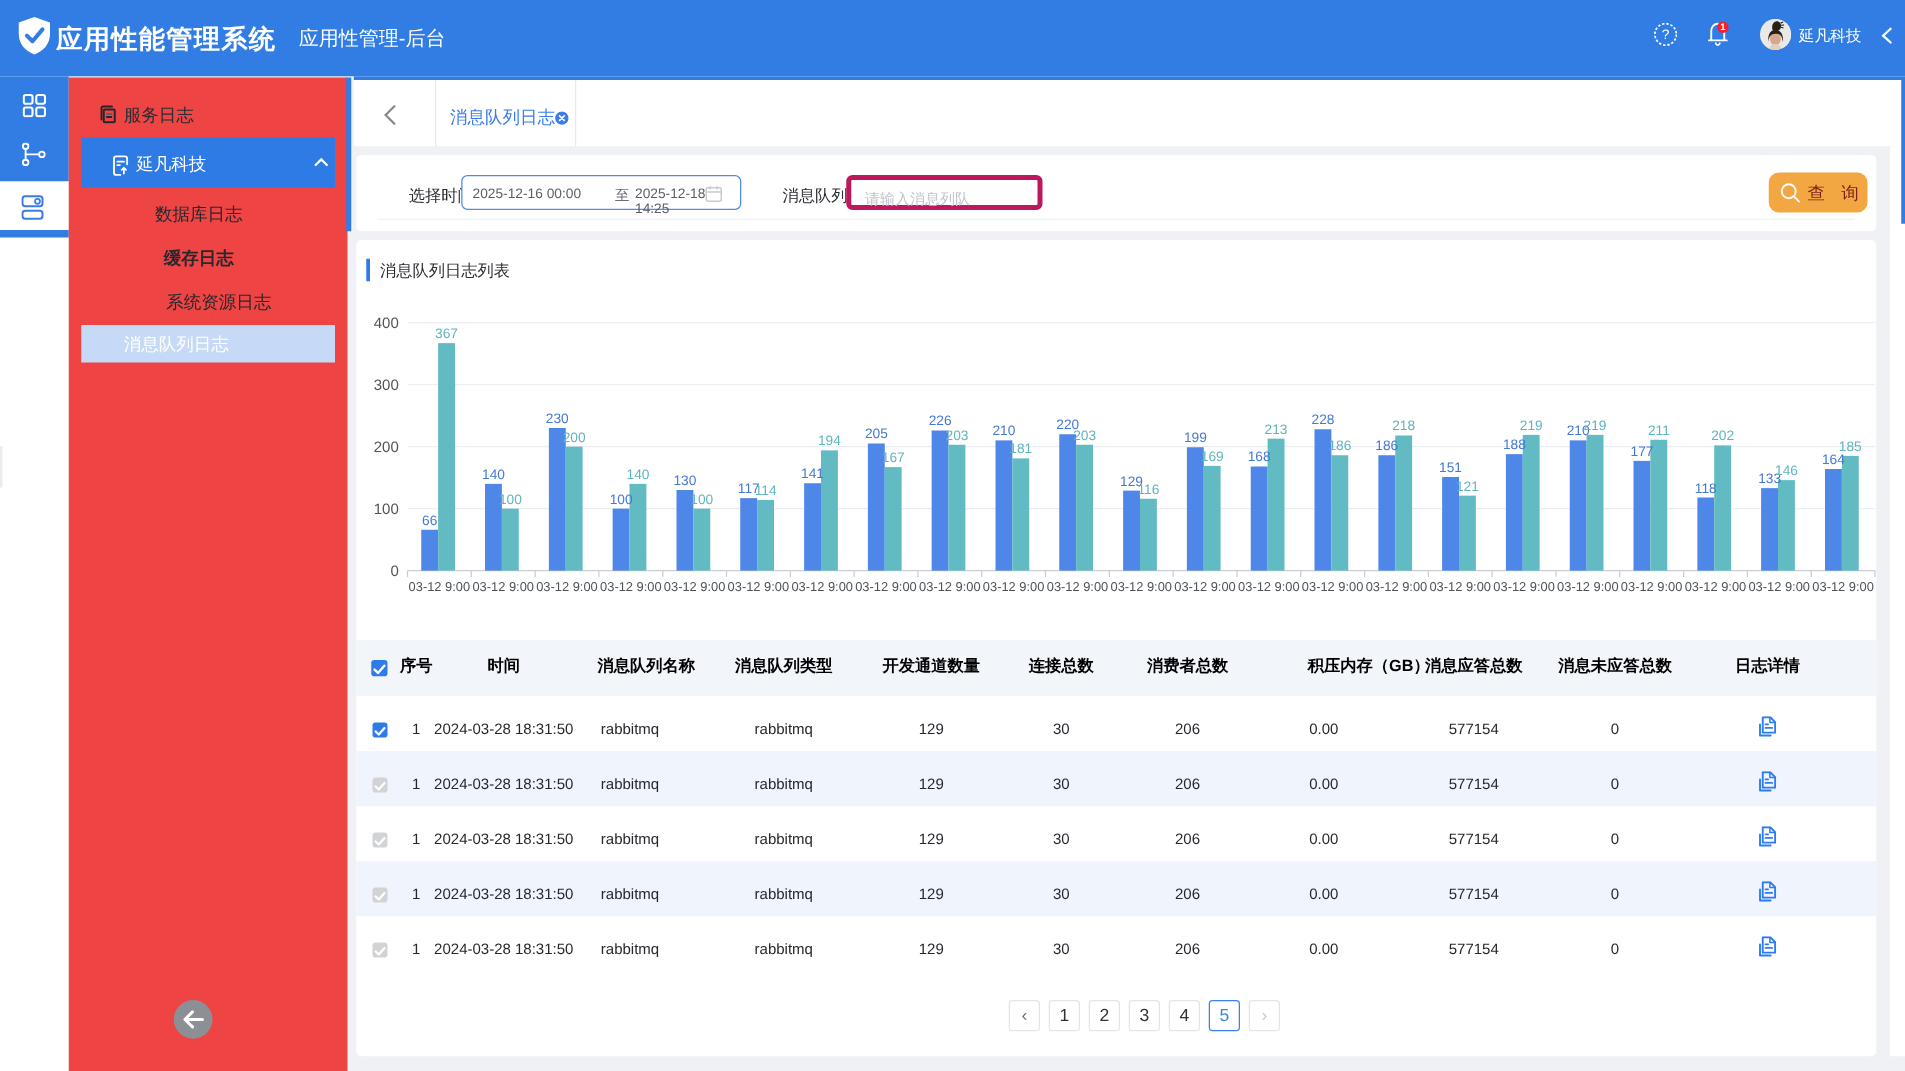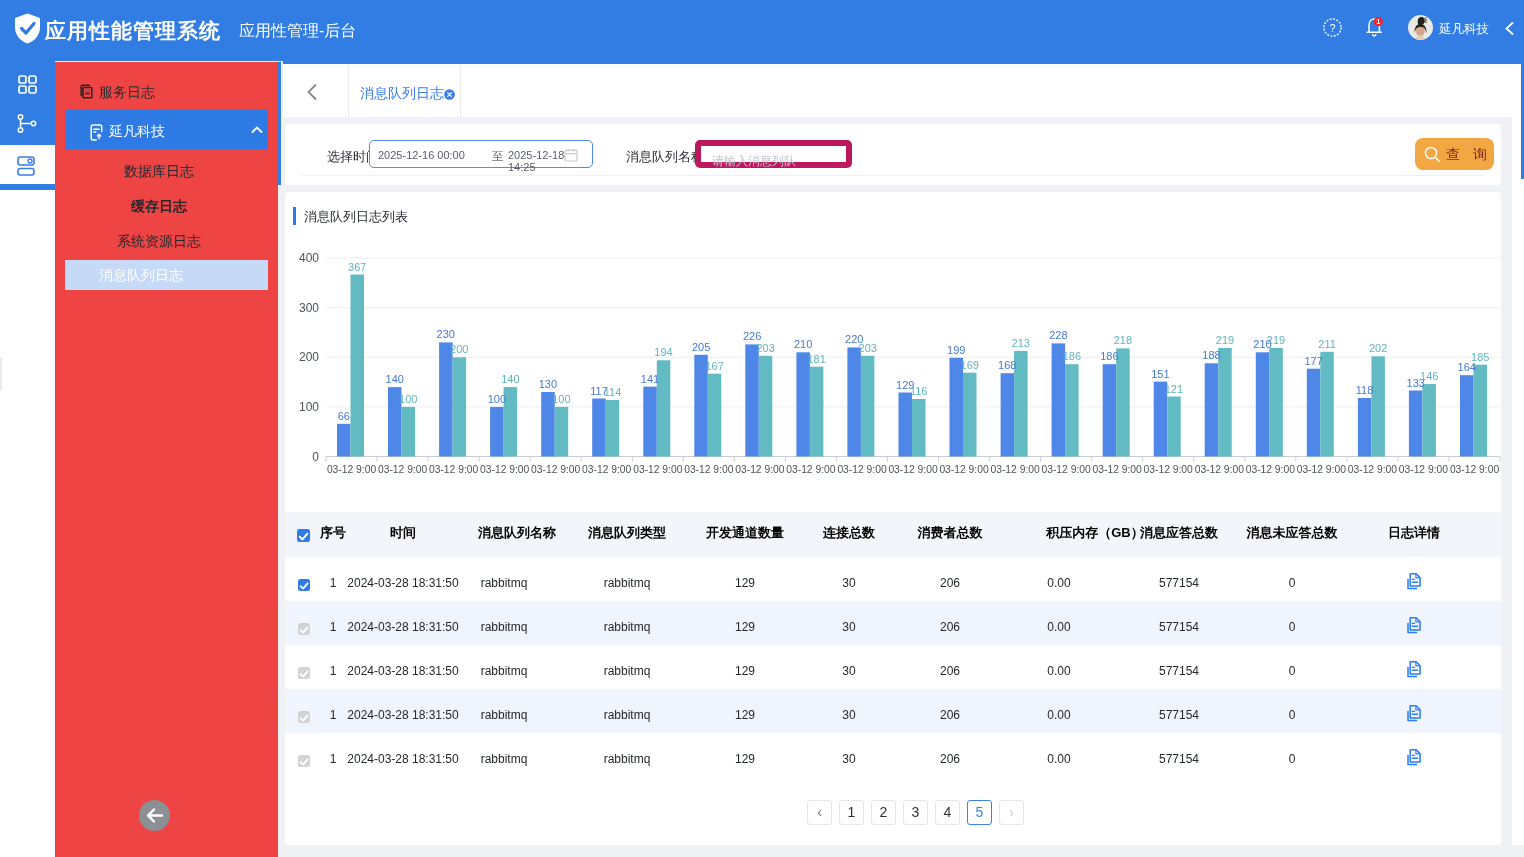--- a/index.html
+++ b/index.html
@@ -36,21 +36,21 @@
 
 #tabbar { position:absolute; left:283px; top:61px; width:1241px; height:56px; background:#fff; border-top:3px solid #317DE4; }
 #tabbar .sep { position:absolute; top:0; width:1px; height:53px; background:#E8EAEE; }
 #tabbar .tabtxt { position:absolute; left:77px; top:21px; font-size:14px; color:#3B7CE8; }
 
 
 #filter { position:absolute; left:285px; top:124px; width:1216px; height:61px; background:#fff; border-radius:4px; }
 #filter .lb { position:absolute; top:24px; font-size:13px; color:#2A2D33;margin-left:24px; }
 #dateinp { position:absolute; left:84px; top:16px; width:224px; height:28px; border:1px solid #5289EA; border-radius:5px; background:#fff; }
 #dateinp span { position:absolute; top:8px; font-size:11px; color:#5A5E66; }
-#inp2 { position:absolute; left:410px; top:16px; width:157px; height:28px; border:6px solid #be185d; border-radius:5px; background:#fff; }
+#inp2 { position:absolute; left:392px; top:16px; width:157px; height:28px; border:4px solid #be185d; border-radius:5px; background:#fff; }
 #inp2 span { position:absolute; left:11px; top:7px; font-size:12px; color:#C0C4CC; }
 #filter .hr { position:absolute; left:17px; right:17px; top:51px; height:1px; background:#F0F1F3; }
 #qbtn { position:absolute; left:1130px; top:14px; width:79px; height:32px; background:#F3A742; border-radius:8px; color:#7f1d1d; font-size:14px; }
 #qbtn .t { position:absolute; left:31px; top:8px; letter-spacing:13px; white-space:nowrap; }
 
 
 #list { position:absolute; left:285px; top:192px; width:1216px; height:653px; background:#fff; border-radius:4px; }
 #list .ttl { position:absolute; left:19px; top:16px; font-size:13px; color:#2A2D33; }
 #list .tbar { position:absolute; left:8px; top:15px; width:3px; height:18px; background:#2F7BE6; }
 
@@ -149,21 +149,21 @@
       <path d="M3.8 8 H5.9" stroke="#fff" stroke-width="1.4" stroke-linecap="round"></path>
       <path d="M9.1 14.8 V10.2 M7.4 11.9 L9.1 10.2 L10.8 11.9" fill="none" stroke="#fff" stroke-width="1.4" stroke-linecap="round" stroke-linejoin="round"></path>
     </svg>
     <span class="t">延凡科技</span>
     <svg class="abs" style="left:186px;top:15px" width="12" height="9" viewBox="0 0 12 9">
       <path d="M1.5 7 L6 2.5 L10.5 7" fill="none" stroke="#fff" stroke-width="1.8" stroke-linecap="round"></path>
     </svg>
   </div>
   <div class="sub-item" style="top:101px;">数据库日志</div>
   <div class="sub-item" style="top:136px;font-weight:bold;">缓存日志</div>
-  <div class="sub-item" style="top:171px;">系统资源日志</div>
+  <div class="sub-item" style="top:171px;margin-left:16px;">系统资源日志</div>
   <div id="ssel">
       <span>消息队列日志</span>
     </div>
   <div id="backbtn">
     <svg style="position:absolute;left:6px;top:7px" width="19" height="17" viewBox="0 0 19 17">
       <path d="M17 8.5 H3 M9 2.5 L3 8.5 L9 14.5" fill="none" stroke="#fff" stroke-width="2.4" stroke-linecap="round" stroke-linejoin="round"></path>
     </svg>
   </div>
 </div>
 

